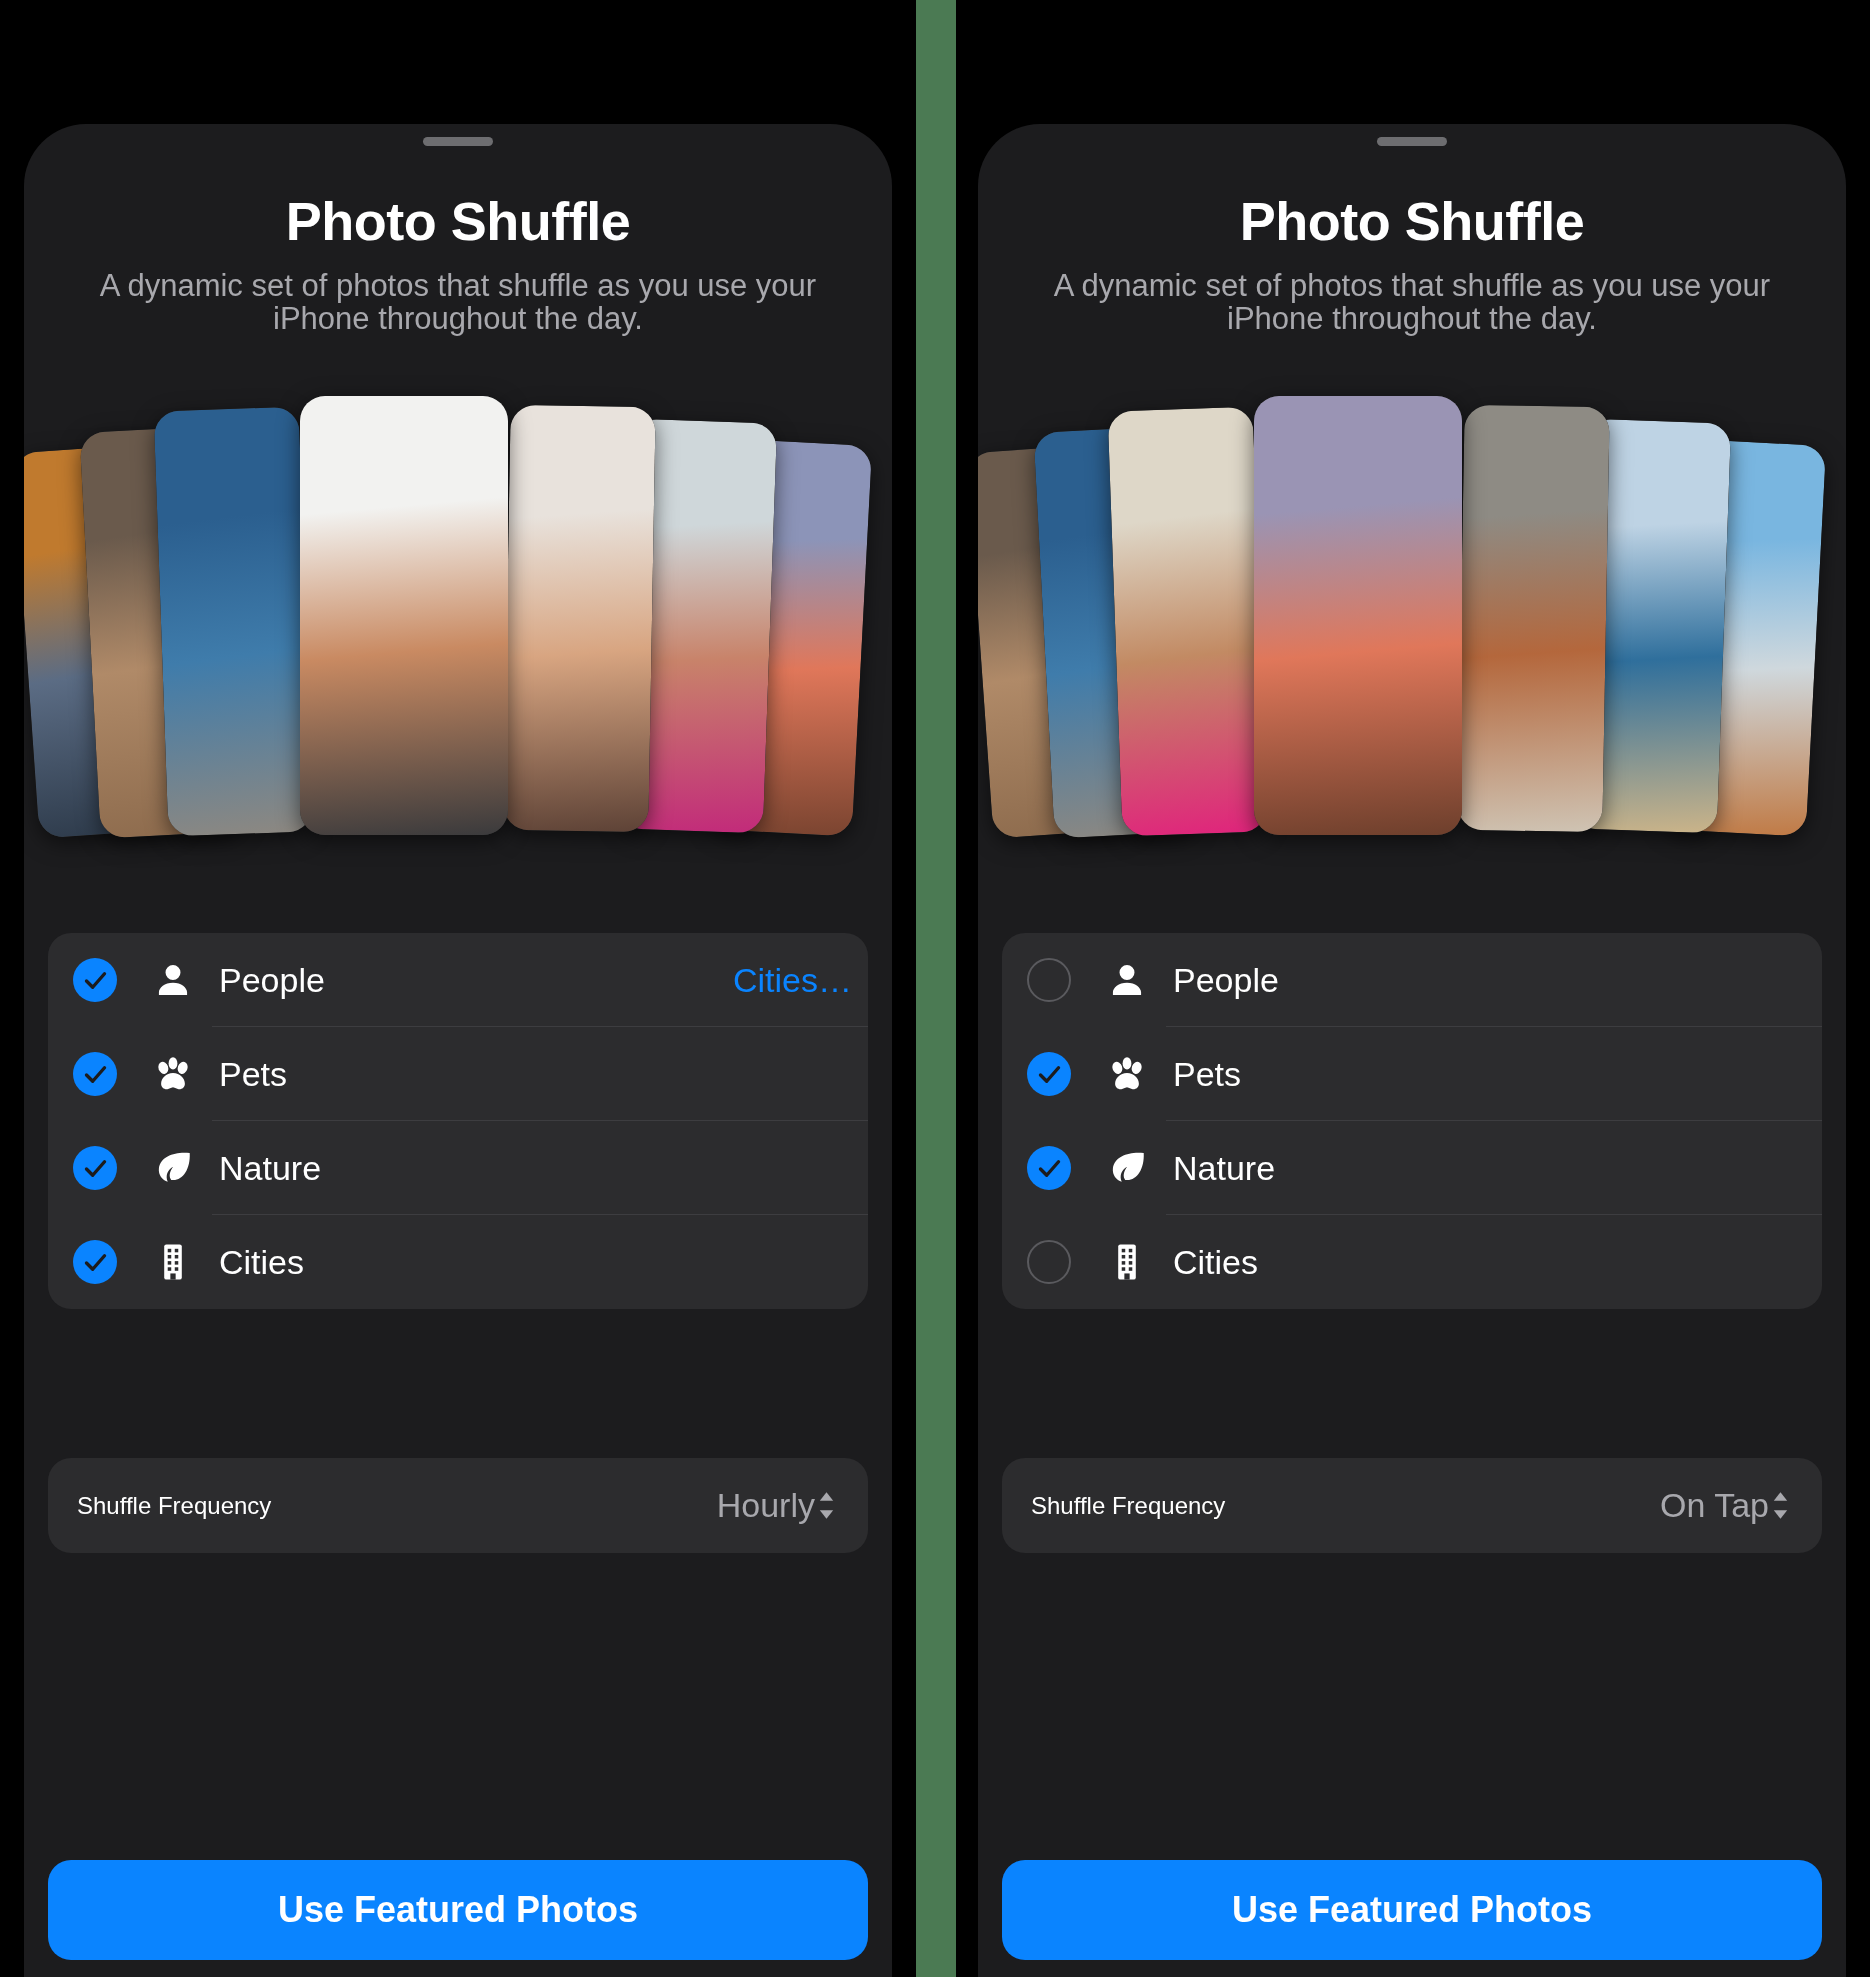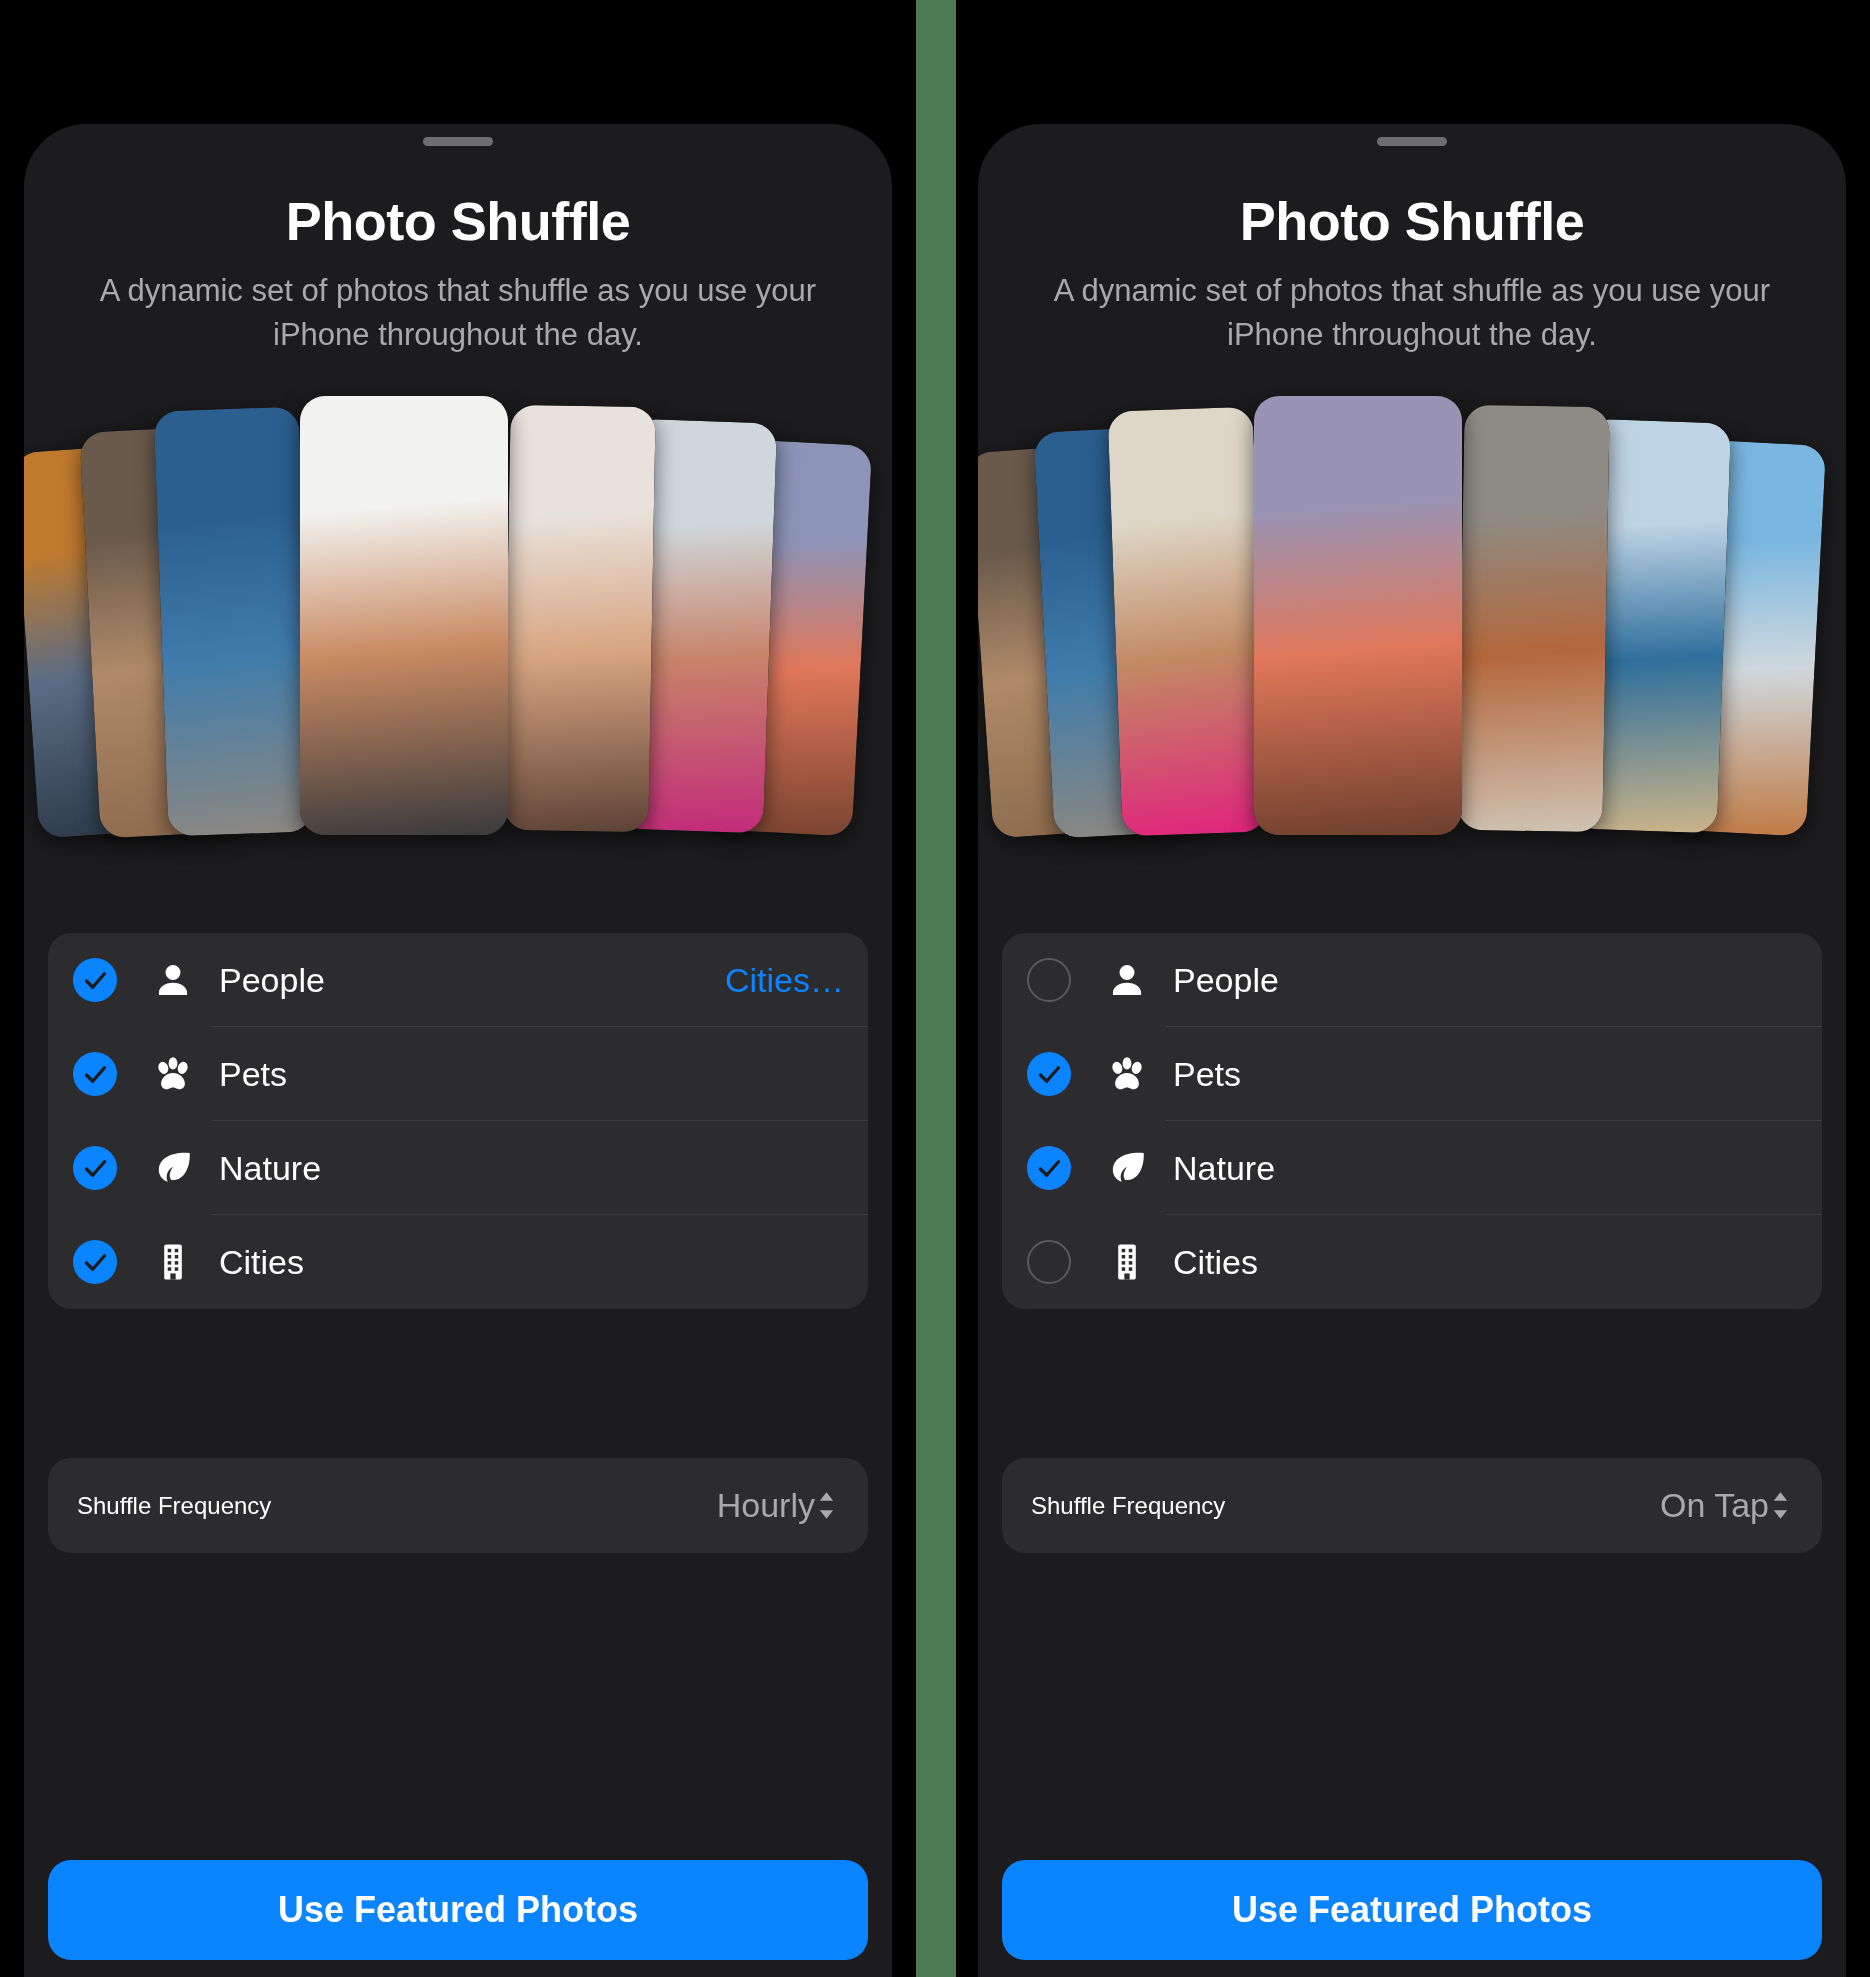--- a/index.html
+++ b/index.html
@@ -69,21 +69,21 @@
   }
   .subtitle {
     position: absolute;
     top: 145px;
     left: 50%;
     transform: translateX(-50%);
     width: 772px;
     text-align: center;
     color: #a8a8ad;
     font-size: 31px;
-    line-height: 44px;
+    line-height: 33px;
   }
 
   
   .fan {
     position: absolute;
     top: 268px;
     left: 0;
     width: 868px;
     height: 454px;
   }
@@ -108,21 +108,21 @@
     background: #2c2c2e;
     border-radius: 23px;
     overflow: hidden;
   }
   .opt-row {
     display: flex;
     align-items: center;
     height: 94px;
     position: relative;
     padding-left: 25px;
-    padding-right: 24px;
+    padding-right: 16px;
   }
   .sep {
     position: absolute;
     left: 164px;
     right: 0;
     bottom: 0;
     height: 1.4px;
     background: #3d3d40;
   }
   .checkbox {

